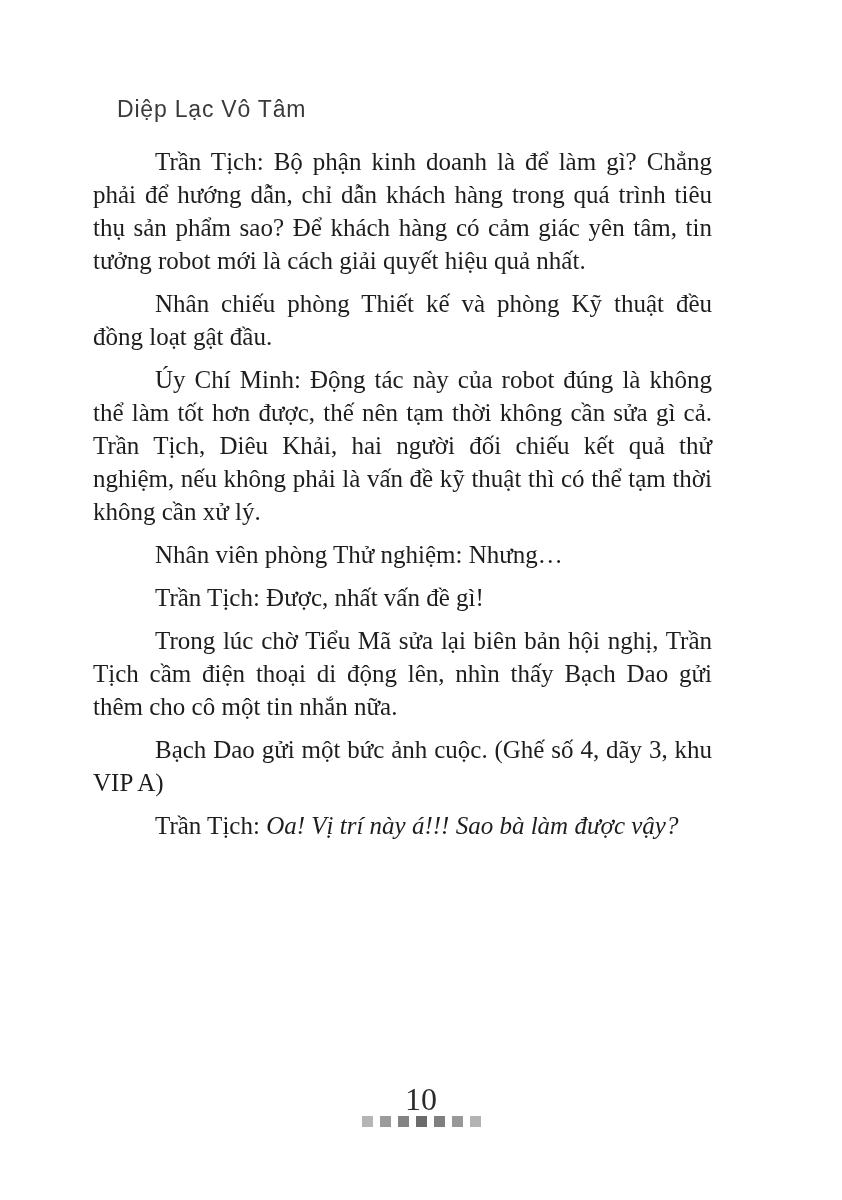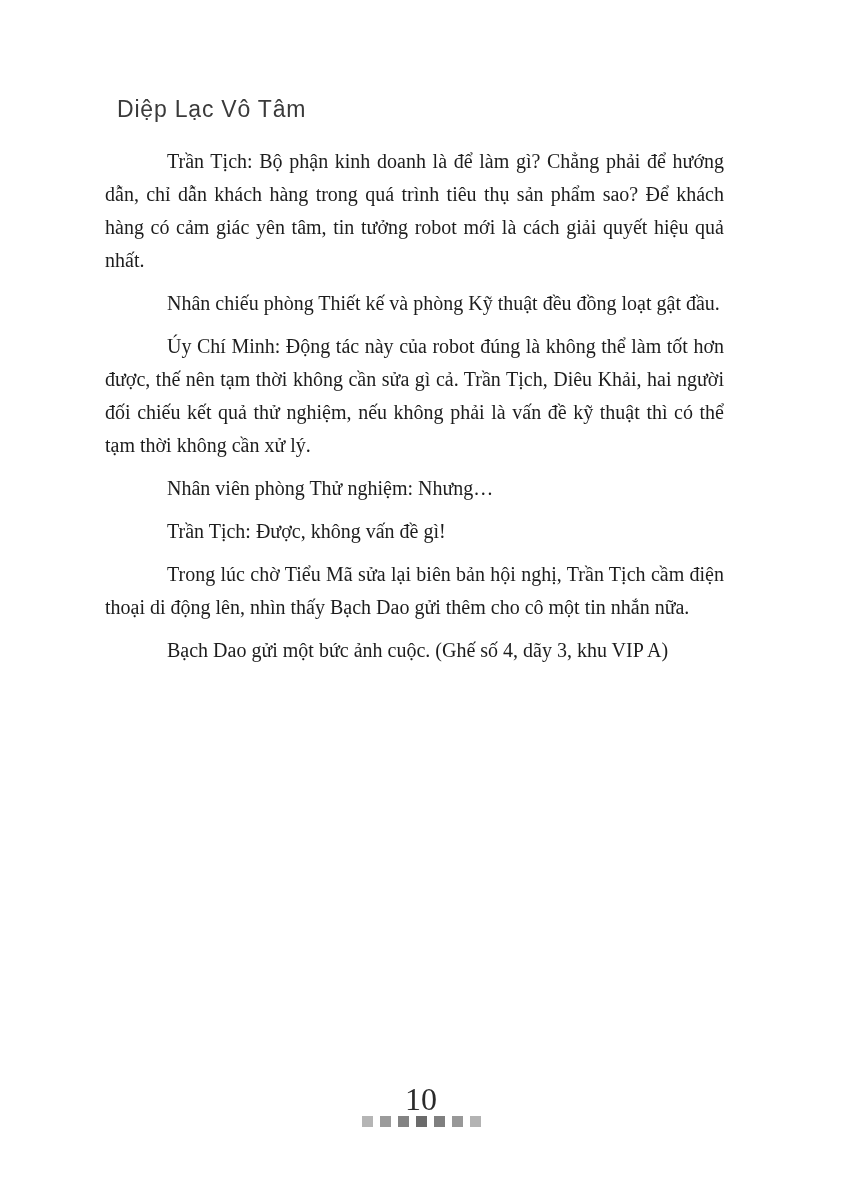--- a/index.html
+++ b/index.html
@@ -23,24 +23,24 @@
     top: 96px;
     font-family: "Liberation Sans", sans-serif;
     font-size: 23px;
     font-weight: 400;
     letter-spacing: 0.8px;
     color: #3a3a3a;
     white-space: nowrap;
   }
   .body-text {
     position: absolute;
-    left: 105px;
+    left: 93px;
     top: 145px;
     width: 619px;
-    font-size: 20px;
+    font-size: 25px;
     line-height: 33px;
     text-align: justify;
     color: #1d1d1d;
   }
   .body-text p {
     margin: 0 0 10px 0;
     text-indent: 62px;
   }
   .body-text p:last-child { margin-bottom: 0; }
   .body-text em {
@@ -76,23 +76,26 @@
 
 <div class="page">
 
   <div class="author-header">Diệp Lạc Vô Tâm</div>
 
   <main class="body-text">
     <p>Trần Tịch: Bộ phận kinh doanh là để làm gì? Chẳng phải để hướng dẫn, chỉ dẫn khách hàng trong quá trình tiêu thụ sản phẩm sao? Để khách hàng có cảm giác yên tâm, tin tưởng robot mới là cách giải quyết hiệu quả nhất.</p>
     <p>Nhân chiếu phòng Thiết kế và phòng Kỹ thuật đều đồng loạt gật đầu.</p>
     <p>Úy Chí Minh: Động tác này của robot đúng là không thể làm tốt hơn được, thế nên tạm thời không cần sửa gì cả. Trần Tịch, Diêu Khải, hai người đối chiếu kết quả thử nghiệm, nếu không phải là vấn đề kỹ thuật thì có thể tạm thời không cần xử lý.</p>
     <p>Nhân viên phòng Thử nghiệm: Nhưng…</p>
-    <p>Trần Tịch: Được, không vấn đề gì!</p>
+    <p>Trần Tịch: Được, nhất vấn đề gì!</p>
     <p>Trong lúc chờ Tiểu Mã sửa lại biên bản hội nghị, Trần Tịch cầm điện thoại di động lên, nhìn thấy Bạch Dao gửi thêm cho cô một tin nhắn nữa.</p>
     <p>Bạch Dao gửi một bức ảnh cuộc. (Ghế số 4, dãy 3, khu VIP A)</p>
+    <p>
+      <span>Trần Tịch: </span><em>Oa! Vị trí này á!!! Sao bà làm được vậy?</em>
+    </p>
   </main>
 
   <footer class="page-footer">
     <div class="page-number">10</div>
     <div class="ornament-row">
       <span class="ornament-square" style="background:#b5b5b5"></span>
       <span class="ornament-square" style="background:#9b9b9b"></span>
       <span class="ornament-square" style="background:#838383"></span>
       <span class="ornament-square" style="background:#6b6b6b"></span>
       <span class="ornament-square" style="background:#7f7f7f"></span>

